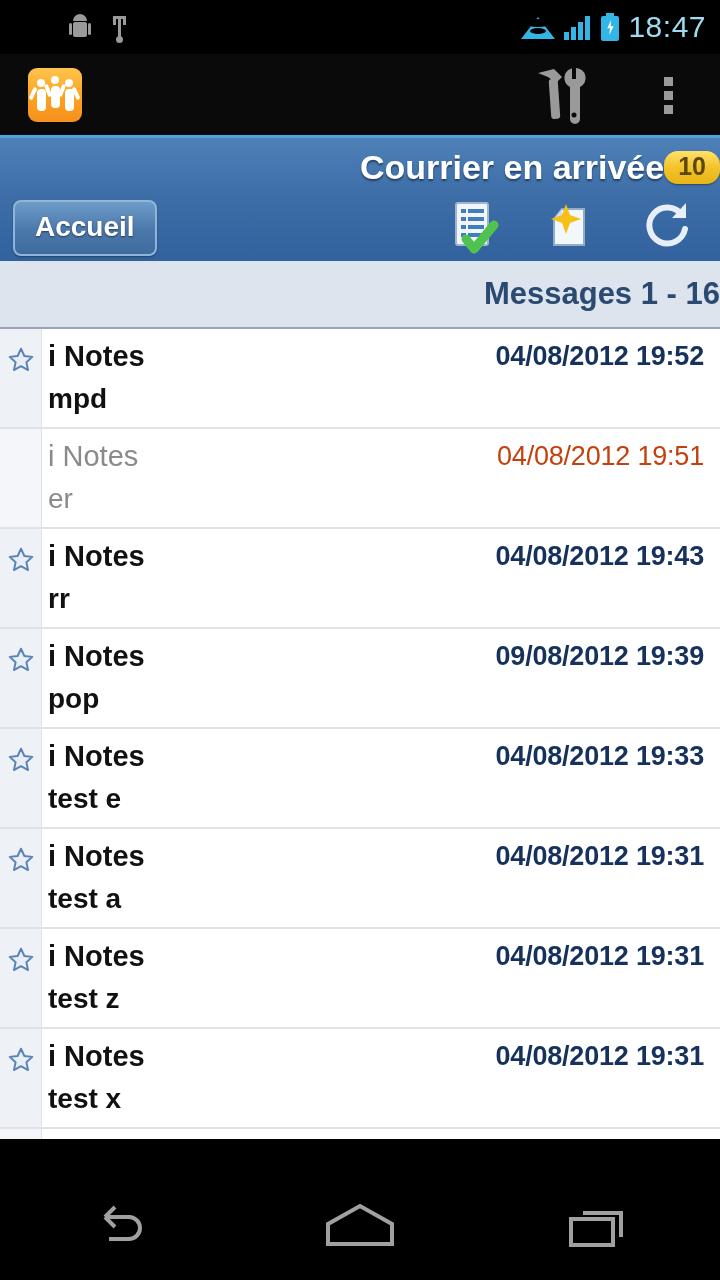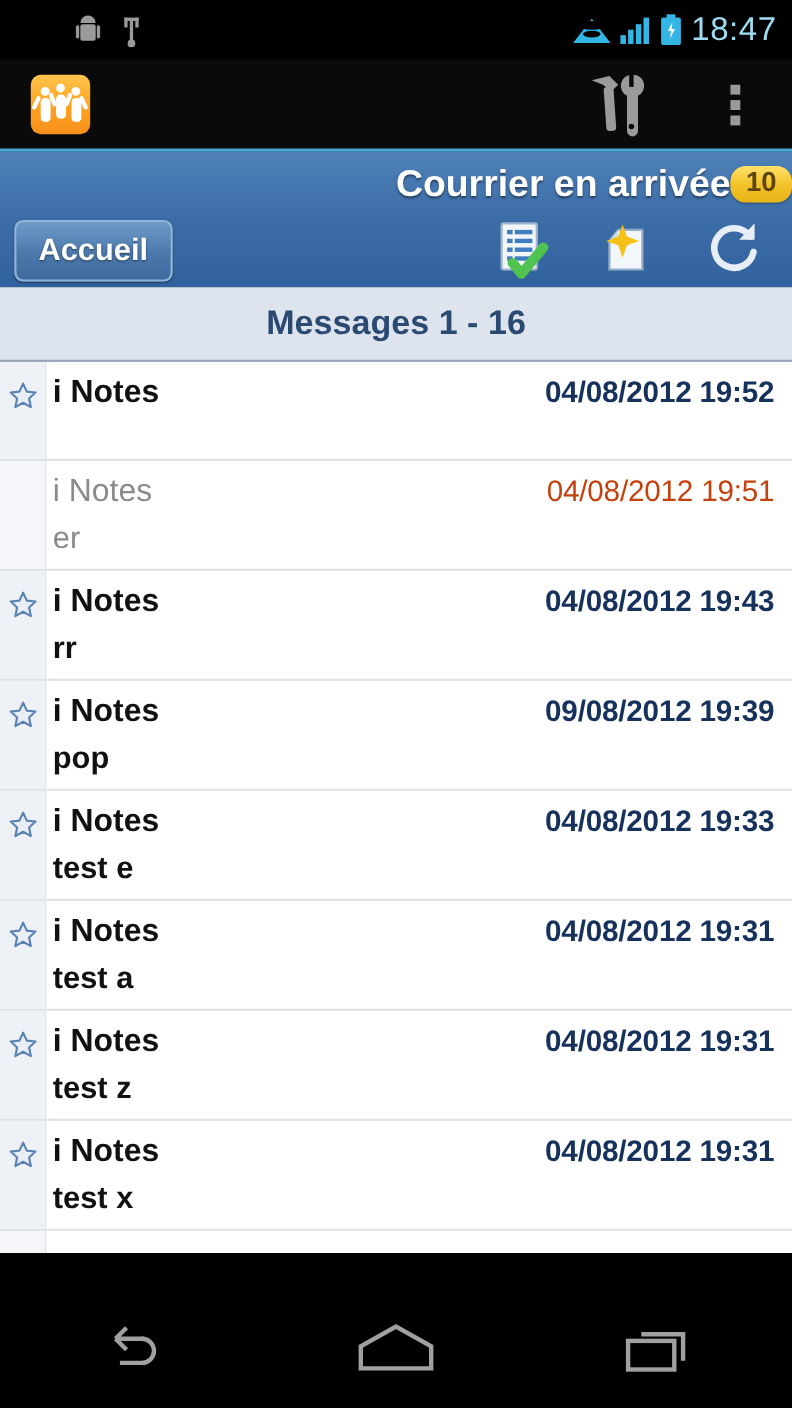--- a/index.html
+++ b/index.html
@@ -138,21 +138,21 @@
     text-shadow:0 1px 2px rgba(0,0,0,.5);
     box-shadow:0 1px 2px rgba(0,0,0,.35);
   }
   .hdr-icons{ margin-left:auto; display:flex; align-items:center; gap:44px; padding-right:26px; }
   .hdr-ic{ width:52px; height:54px; position:relative; }
 
   
   .count-bar{
     height:68px; background:#dde4ee;
     border-bottom:2px solid #9aa6b8;
-    display:flex; align-items:center; justify-content:center;
+    display:flex; align-items:center; justify-content:flex-end;
   }
   .count-bar span{ color:#2b4a72; font-size:31px; font-weight:bold; }
 
   .list{ background:#fff; }
   .row{
     display:flex; position:relative; min-height:90px;
     border-bottom:2px solid #dfe3e8;
   }
   .gutter{
     width:42px; flex:0 0 42px; background:#eef1f6;
@@ -306,20 +306,21 @@
               <svg class="star" viewBox="0 0 24 24" aria-hidden="true">
                 <path d="M12 1.6 L15.1 8.3 L22.4 9.1 L17 14.1 L18.5 21.3 L12 17.7 L5.5 21.3 L7 14.1 L1.6 9.1 L8.9 8.3 Z" fill="#e9eef6" stroke="#5b83b5" stroke-width="1.8" stroke-linejoin="round"></path>
               </svg>
             </span>
           </div>
           <div class="row-body">
             <div class="line1">
               <div class="sender">i Notes</div>
               <div class="date">04/08/2012 19:52</div>
             </div>
+            <div class="subject">mpd</div>
           </div>
         </div>
         <div class="row read">
           <div class="gutter"></div>
           <div class="row-body">
             <div class="line1">
               <div class="sender">i Notes</div>
               <div class="date">04/08/2012 19:51</div>
             </div>
             <div class="subject">er</div>

